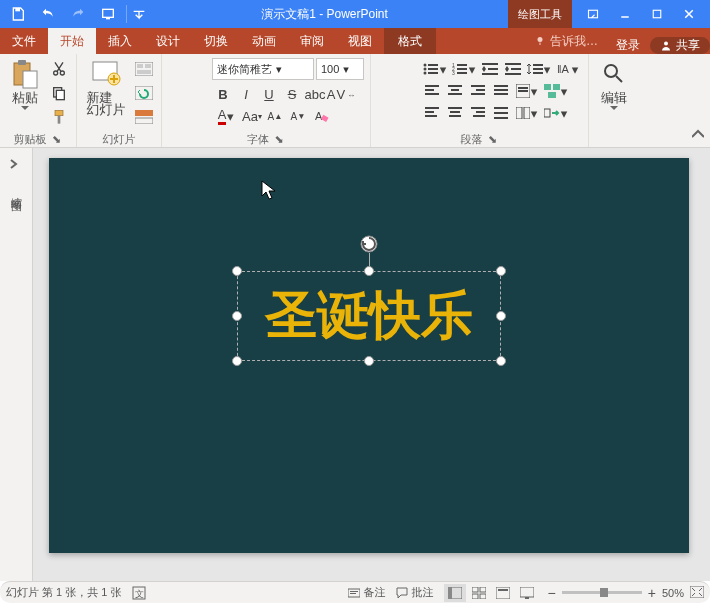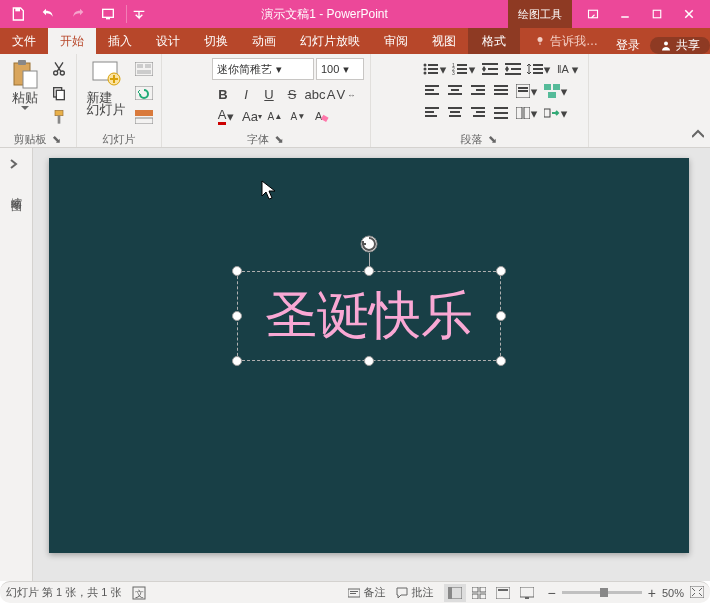--- a/index.html
+++ b/index.html
@@ -1,19 +1,19 @@
 <!DOCTYPE html>
 <html><head>
 <meta charset="utf-8">
 <style>
 * { margin: 0; padding: 0; box-sizing: border-box; font-family: "Microsoft YaHei", sans-serif; -webkit-user-select: none; user-select: none; }
 body { width: 710px; height: 603px; background: #fff; overflow: hidden; font-size: 12px; }
 
 
-.titlebar { height: 28px; background: #ec4899; color: #fff; display: flex; align-items: center; }
+.titlebar { height: 28px; background: #3b82f6; color: #fff; display: flex; align-items: center; }
 .qat { display: flex; align-items: center; gap: 2px; padding: 0 4px; }
 .qat .qbtn { width: 28px; height: 24px; display: flex; align-items: center; justify-content: center; cursor: pointer; }
 .qat .qbtn svg { width: 16px; height: 16px; fill: #fff; }
 .qat .sep { width: 1px; height: 18px; background: rgba(255,255,255,.3); margin: 0 2px; }
 .titlebar .title { flex: 1; text-align: center; font-size: 12px; }
 .titlebar .toolctx { background: #8e3a23; padding: 0 10px; height: 28px; display: flex; flex-direction: column; align-items: center; justify-content: center; font-size: 11px; margin-left: 10px; }
 .titlebar .winctrls { display: flex; align-items: center; gap: 6px; padding: 0 8px; }
 .titlebar .winctrls .wbtn { width: 26px; height: 24px; display: flex; align-items: center; justify-content: center; cursor: pointer; }
 .titlebar .winctrls .wbtn svg { width: 12px; height: 12px; fill: none; stroke: #fff; stroke-width: 1.5; }
 
@@ -60,21 +60,21 @@
 .slide { position: absolute; left: 16px; top: 10px; width: 640px; height: 395px; background: #183f46; box-shadow: 0 2px 6px rgba(0,0,0,.3); }
 .textbox { position: absolute; left: 188px; top: 113px; width: 264px; height: 90px; }
 .textbox .frame { position: absolute; inset: 0; border: 1px dashed #b0b0b0; }
 .textbox .handle { position: absolute; width: 10px; height: 10px; background: #fff; border: 1px solid #9a9a9a; border-radius: 50%; }
 .textbox .h-tl { left: -5px; top: -5px; } .textbox .h-tm { left: 50%; top: -5px; margin-left: -5px; }
 .textbox .h-tr { right: -5px; top: -5px; } .textbox .h-ml { left: -5px; top: 50%; margin-top: -5px; }
 .textbox .h-mr { right: -5px; top: 50%; margin-top: -5px; } .textbox .h-bl { left: -5px; bottom: -5px; }
 .textbox .h-bm { left: 50%; bottom: -5px; margin-left: -5px; } .textbox .h-br { right: -5px; bottom: -5px; }
 .textbox .rotate { position: absolute; left: 50%; top: -36px; margin-left: -9px; width: 18px; height: 18px; }
 .textbox .rotate-line { position: absolute; left: 50%; top: -18px; width: 1px; height: 14px; background: #b0b0b0; }
-.textbox .content { position: absolute; inset: 0; display: flex; align-items: center; justify-content: center; color: #f9a8d4; font-size: 52px; font-weight: 400; }
+.textbox .content { position: absolute; inset: 0; display: flex; align-items: center; justify-content: center; color: #eab308; font-size: 52px; font-weight: 700; }
 .cursor { position: absolute; left: 212px; top: 22px; pointer-events: none; }
 
 
 .statusbar { position: absolute; bottom: 0; left: 0; right: 0; height: 22px; background: #f3f2f1; border-top: 1px solid #d4d2cf; display: flex; align-items: center; font-size: 11px; color: #555; padding: 0 6px; gap: 10px; border-radius: 10px; }
 .statusbar .sitem { display: flex; align-items: center; gap: 4px; cursor: pointer; }
 .statusbar .spacer { flex: 1; }
 .statusbar .viewbtns { display: flex; gap: 2px; }
 .statusbar .vbtn { width: 22px; height: 18px; display: flex; align-items: center; justify-content: center; cursor: pointer; }
 .statusbar .vbtn.active { background: #ddd; }
 .statusbar .zoom { display: flex; align-items: center; gap: 6px; }
@@ -144,21 +144,20 @@
   </div>
 </div>
 
 <div class="tabbar">
   <div class="tab">文件</div>
   <div class="tab active">开始</div>
   <div class="tab">插入</div>
   <div class="tab">设计</div>
   <div class="tab">切换</div>
   <div class="tab">动画</div>
-  <div class="tab">幻灯片放映</div>
   <div class="tab">审阅</div>
   <div class="tab">视图</div>
   <div class="tab format">格式</div>
   <div class="spacer"></div>
   <div class="tell">
       <svg viewBox="0 0 24 24">
         <circle cx="12" cy="9" r="5" fill="#f3cdc3"></circle>
         <rect x="11" y="15" width="2" height="5" fill="#f3cdc3"></rect>
       </svg>
       <span>告诉我…</span>
@@ -458,20 +457,34 @@
       </div>
     </div>
     <div class="label">
         <span>段落</span>
         <span class="launcher">⬊</span>
       </div>
   </div>
 
 
   <div class="group" style="border-right:none">
+    <div class="body">
+      <div class="bigbtn">
+        <div class="icon">
+            <svg width="24" height="24" viewBox="0 0 24 24">
+              <circle cx="9" cy="9" r="6" fill="none" stroke="#444" stroke-width="2"></circle>
+              <path d="M14 14l6 6" stroke="#444" stroke-width="2"></path>
+            </svg>
+          </div>
+        <div class="txt">编辑</div>
+        <svg width="8" height="5" viewBox="0 0 8 5">
+            <path d="M0 0l4 4 4-4" fill="#666"></path>
+          </svg>
+      </div>
+    </div>
     <div class="label"></div>
   </div>
   <div style="flex:1">
     <div style="float:right;padding:74px 6px 0 0;cursor:pointer"><svg width="12" height="10" viewBox="0 0 12 10">
           <path d="M0 8l6-6 6 6" stroke="#666" fill="none" stroke-width="2"></path>
         </svg></div>
   </div>
 </div>
 
 <div class="workspace">

